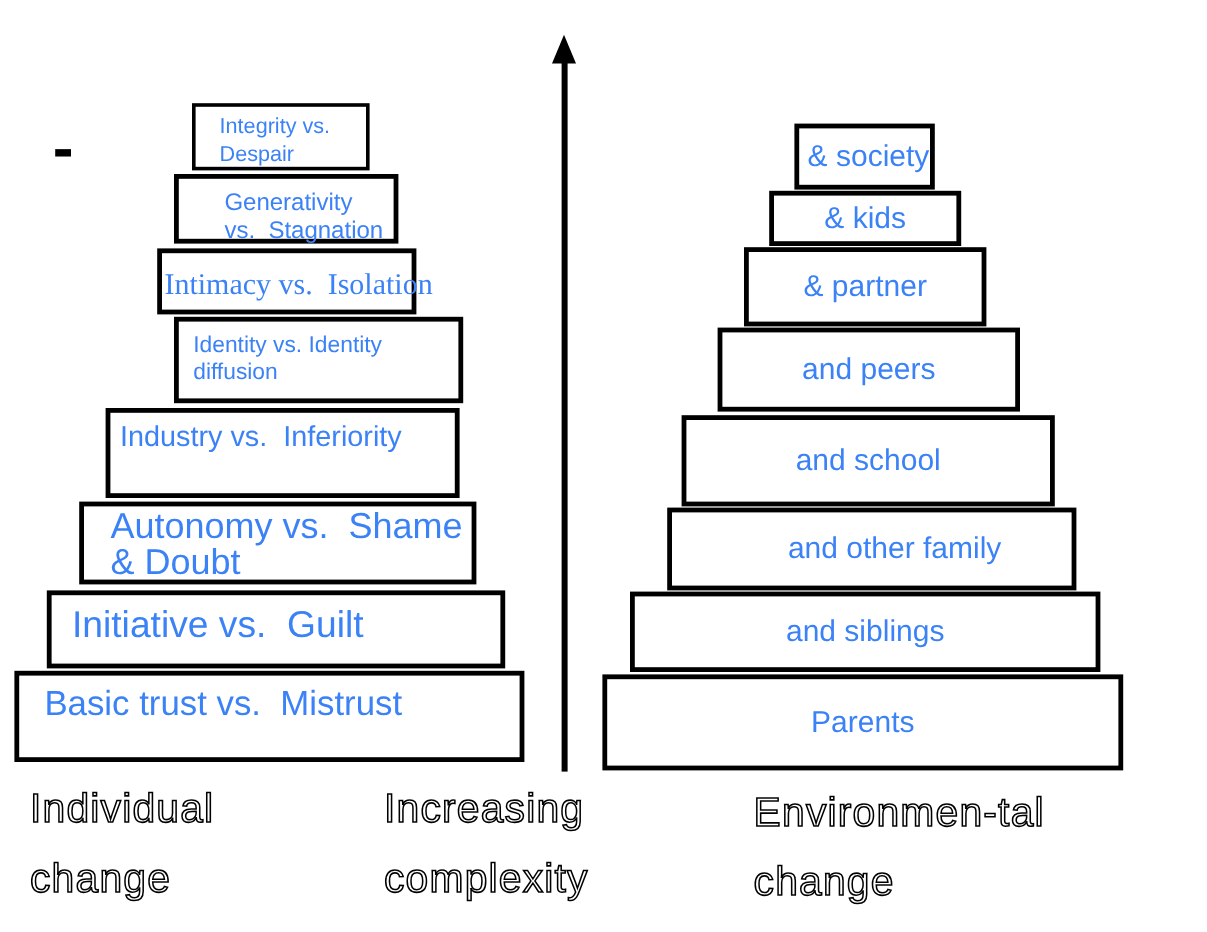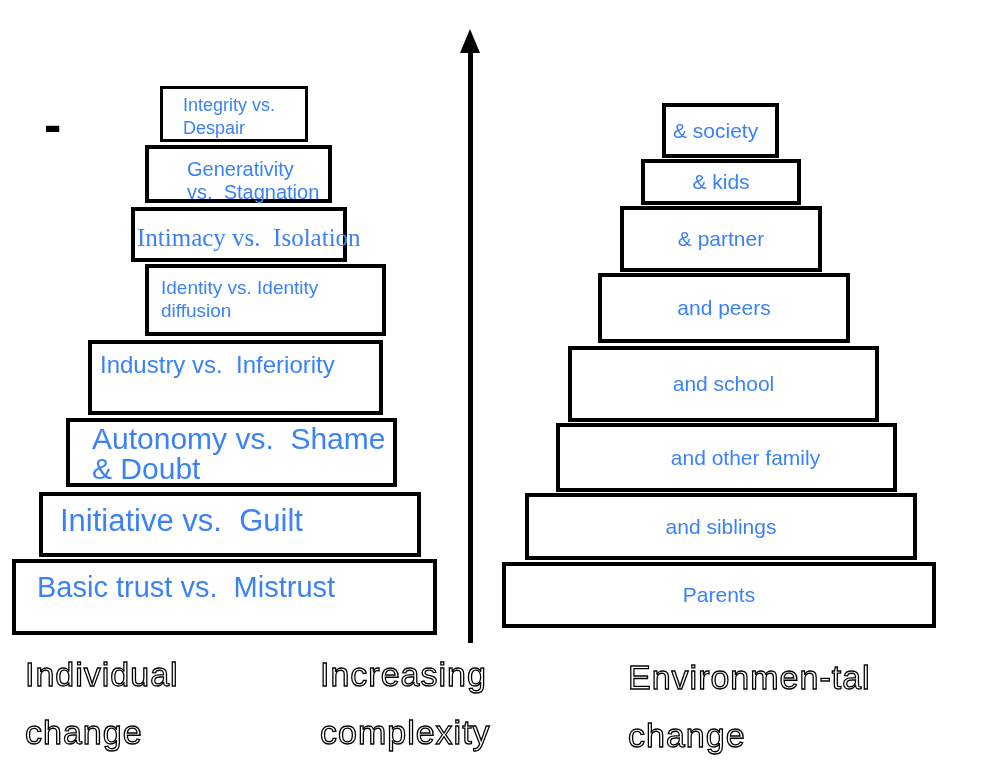--- a/index.html
+++ b/index.html
@@ -19,30 +19,30 @@
   #L2 { left:145px; top:145px; width:187px; height:58px; font-size:20px; line-height:23px; padding:9px 0 0 38px; }
   #L3 { left:131px; top:207px; width:216px; height:55px; font-family:"Liberation Serif","DejaVu Serif",serif; font-size:25px; padding:13px 0 0 2px; }
   #L4 { left:117px; top:264px; width:241px; height:72px; font-size:19px; line-height:23px; padding:8px 0 0 12px;margin-left:28px; }
   #L5 { left:88px;  top:340px; width:295px; height:75px; font-size:24px; padding:7px 0 0 8px; }
   #L6 { left:66px;  top:418px; width:331px; height:69px; font-size:30px; line-height:30px; padding:2px 0 0 22px; }
   #L7 { left:39px;  top:492px; width:382px; height:65px; font-size:31px; padding:7px 0 0 17px; }
   #L8 { left:12px;  top:559px; width:425px; height:76px; font-size:29px; padding:8px 0 0 21px; }
   
   .rbox {
     display:flex; align-items:center; justify-content:center;
-    font-size:21px; white-space:pre; overflow:visible;
+    font-size:25px; white-space:pre; overflow:visible;
   }
   #R1 { left:662px; top:103px; width:117px; height:55px; justify-content:flex-start; padding-left:7px; }
   #R2 { left:641px; top:159px; width:160px; height:46px; }
   #R3 { left:620px; top:206px; width:202px; height:66px; }
   #R4 { left:598px; top:273px; width:252px; height:70px; }
   #R5 { left:568px; top:346px; width:311px; height:76px; }
   #R6 { left:556px; top:423px; width:341px; height:69px;padding-left:38px; }
   #R7 { left:525px; top:493px; width:392px; height:67px; }
-  #R8 { left:502px; top:562px; width:434px; height:66px; }
+  #R8 { left:502px; top:562px; width:434px; height:80px; }
   
   #arrow-shaft { position:absolute; left:468px; top:48px; width:5px; height:595px; background:#000; }
   #arrow-head  { position:absolute; left:460px; top:29px; width:0; height:0;
                  border-left:10px solid transparent; border-right:10px solid transparent;
                  border-bottom:24px solid #000; }
   
   .hand {
     position:absolute; white-space:pre-wrap;
     font-family:"Liberation Sans","DejaVu Sans",sans-serif;
     font-size:34px; line-height:58px; letter-spacing:1px; color:#000;

